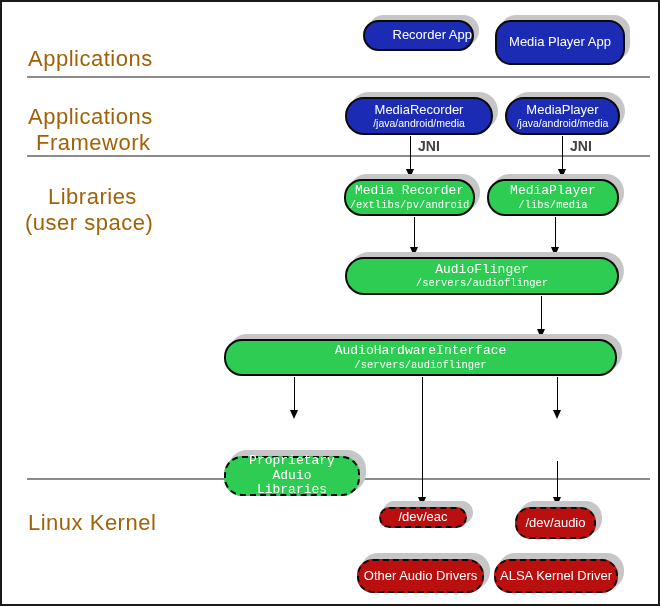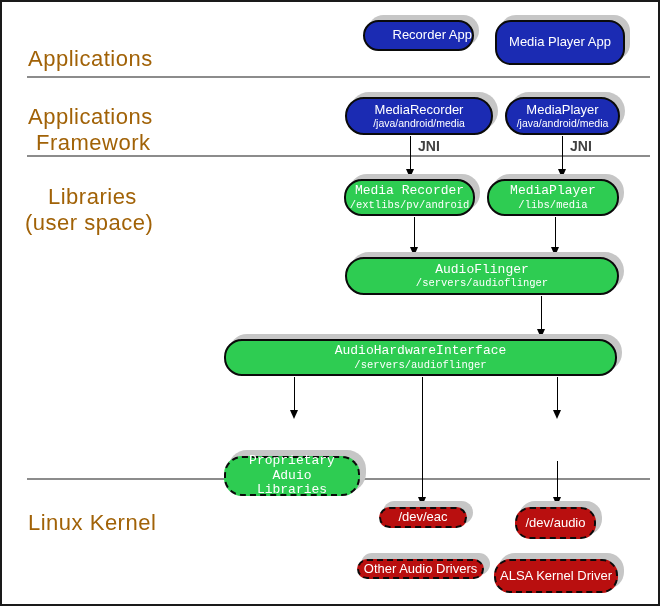--- a/index.html
+++ b/index.html
@@ -126,21 +126,21 @@
     <div class="node green dashed" style="left: 222px; top: 418px; width: 136px; height: 40px; border-radius: 18px; margin-top: 36px;">
       <div class="main">Proprietary Aduio</div>
       <div class="main">Libraries</div>
     </div>
     <div class="node red dashed" style="left: 377px; top: 505px; width: 88px; height: 21px; border-radius: 15px;">
       <div class="main">/dev/eac</div>
     </div>
     <div class="node red dashed" style="left: 513px; top: 505px; width: 81px; height: 32px; border-radius: 15px;">
       <div class="main">/dev/audio</div>
     </div>
-    <div class="node red dashed" style="left: 355px; top: 557px; width: 127px; height: 20px; border-radius: 16px;">
+    <div class="node red dashed" style="left: 355px; top: 557px; width: 127px; height: 34px; border-radius: 16px;">
       <div class="main">Other Audio Drivers</div>
     </div>
     <div class="node red dashed" style="left: 492px; top: 557px; width: 124px; height: 34px; border-radius: 16px;">
       <div class="main">ALSA Kernel Driver</div>
     </div>
     <div class="float-label" style="left: 416px; top: 136px;">JNI</div>
     <div class="float-label" style="left: 568px; top: 136px;">JNI</div>
   </div>
 
 </body></html>

